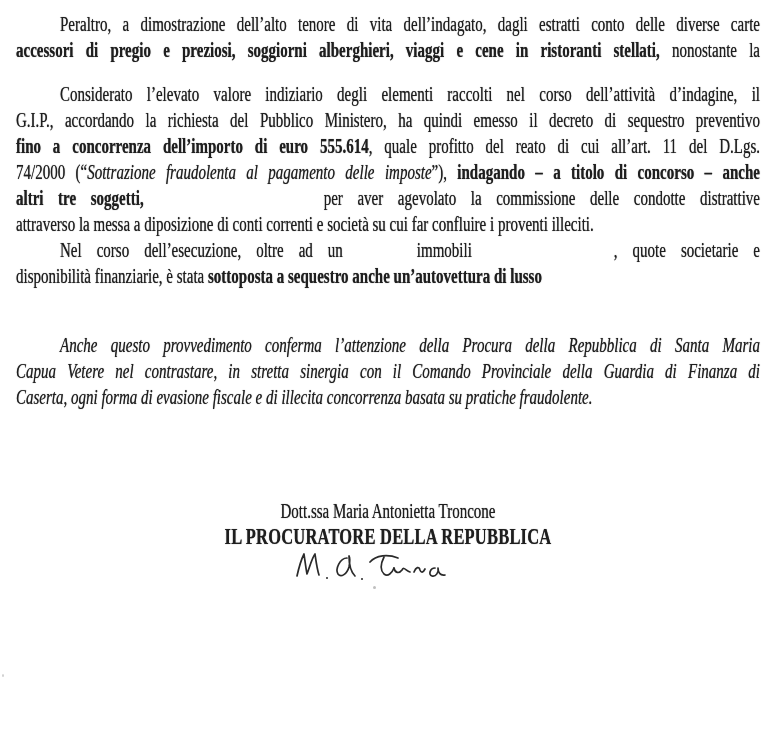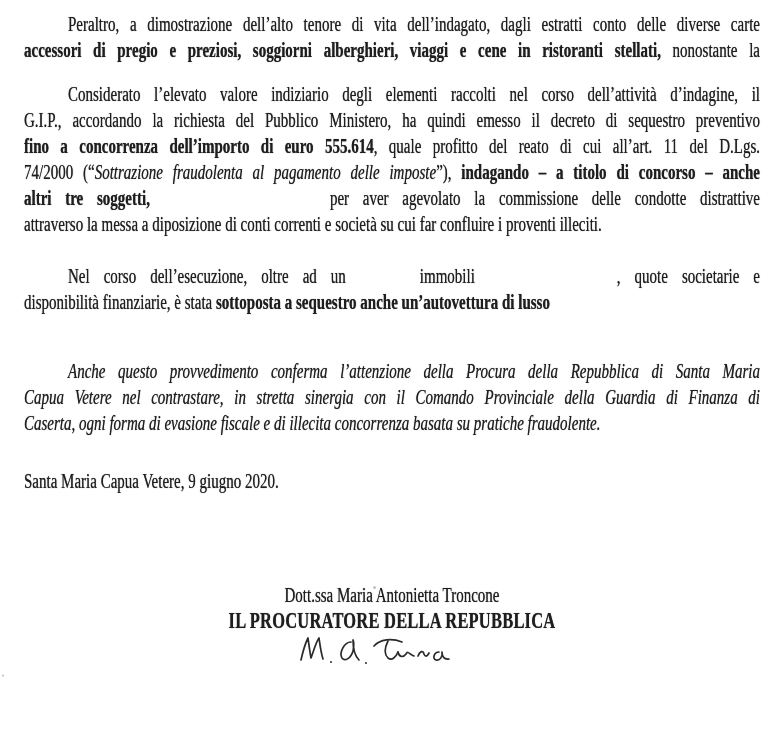--- a/index.html
+++ b/index.html
@@ -1,20 +1,20 @@
 <!DOCTYPE html>
 <html><head>
 <meta charset="utf-8">
 <style>
   html,body{margin:0;padding:0;background:#ffffff;}
   .page{
     position:relative;
     width:768px;height:738px;
     box-sizing:border-box;
-    padding:12px 8px 0 24px;
+    padding:12px 8px 0 16px;
     background:#ffffff;
     overflow:hidden;
     font-family:"Liberation Serif", serif;
     color:#1e1e1e;
   }
   .line{height:26px;line-height:26px;}
   .in{
     display:block;
     font-size:15px;
     transform:scaleY(1.35);
@@ -22,21 +22,21 @@
     text-shadow:0 0 0.7px rgba(25,25,25,.75);
     white-space:normal;
   }
   .j > .in{text-align:justify;text-align-last:justify;}
   .c > .in{text-align:center;text-align-last:center;}
   .seg-b{font-weight:bold;}
   .seg-i{font-style:italic;}
   .gap{display:inline-block;height:2px;vertical-align:baseline;}
   .para{margin:0;}
   .para.p2{margin-top:18px;}
-  .para.p3{margin-top:26px;}
+  .para.p3{}
   .para.p4{margin-top:43px;font-style:italic;}
   .dateline{margin-top:32px;}
   .closing{margin-top:88px;}
   .role .in{font-size:16.5px;font-weight:bold;letter-spacing:.2px;}
   .name .in{font-size:15px;}
   .sig-row{text-align:center;height:36px;}
   .sig-row svg{display:inline-block;position:relative;top:-2px;margin-right:24px;}
   .speck{position:absolute;background:#8a8a8a;border-radius:50%;}
   .speck.s1{left:373px;top:586px;width:3px;height:3px;opacity:.55;}
   .speck.s2{left:2px;top:674px;width:2px;height:3px;opacity:.4;}
@@ -89,23 +89,20 @@
         </div>
         <div class="line j">
           <span class="in"><span class="">Capua Vetere nel contrastare, in stretta sinergia con il Comando Provinciale della Guardia di Finanza di</span></span>
         </div>
         <div class="line">
           <span class="in"><span class="">Caserta, ogni forma di evasione fiscale e di illecita concorrenza basata su pratiche fraudolente.</span></span>
         </div>
       </div>
     </div>
 
-  <div class="line dateline">
-    <span class="in">Santa Maria Capua Vetere, 9 giugno 2020.</span>
-  </div>
 
   <div class="closing">
     <div class="line c name">
       <span class="in">Dott.ssa Maria Antonietta Troncone</span>
     </div>
     <div class="line c role">
       <span class="in">IL PROCURATORE DELLA REPUBBLICA</span>
     </div>
     <div class="sig-row">
       <svg width="170" height="34" viewBox="0 0 170 34" fill="none" stroke="#2a2a2a" stroke-width="1.7" stroke-linecap="round" stroke-linejoin="round">

